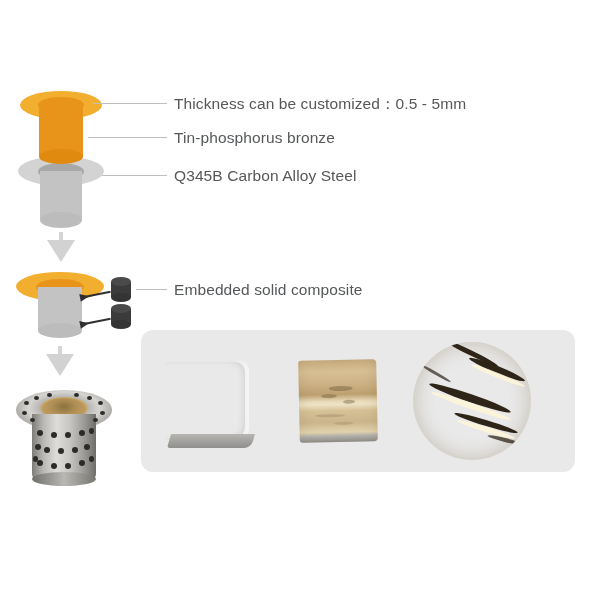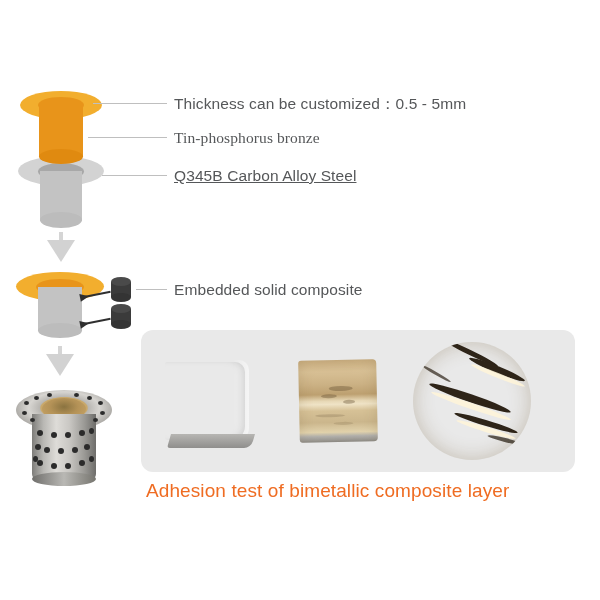--- a/index.html
+++ b/index.html
@@ -191,22 +191,22 @@
     <div class="ellipse" style="left:20px; top:83px; width:82px; height:28px; background:#f2ae2e;"></div>
     <div class="ellipse" style="left:38px; top:89px; width:46px; height:16px; background:#e8941a;"></div>
     <div class="rect" style="left:39px; top:97px; width:44px; height:52px; background:#e8941a;"></div>
     <div class="ellipse" style="left:39px; top:141px; width:44px; height:15px; background:#e08a10;"></div>
 
     <div class="leader" style="left:93px; top:95px; width:74px;"></div>
     <div class="leader" style="left:88px; top:129px; width:79px;"></div>
     <div class="leader" style="left:102px; top:167px; width:65px;"></div>
 
     <div class="label" style="left:174px; top:88px;">Thickness can be customized：0.5 - 5mm</div>
-    <div class="label" style="left:174px; top:122px;font-family:Liberation Serif, serif;">Tin-phosphorus bronze</div>
-    <div class="label" style="left:174px; top:160px;text-decoration:underline;">Q345B Carbon Alloy Steel</div>
+    <div class="label" style="left:174px; top:122px;">Tin-phosphorus bronze</div>
+    <div class="label" style="left:174px; top:160px;">Q345B Carbon Alloy Steel</div>
   </div>
 
   <div>
     <div class="arrow-stem" style="left:59px; top:224px; width:4px; height:26px;"></div>
     <div class="arrow-head" style="left:47px; top:232px;"></div>
   </div>
 
   <div>
     <div class="ellipse" style="left:16px; top:264px; width:88px; height:29px; background:#f2ae2e;"></div>
     <div class="ellipse" style="left:36px; top:271px; width:48px; height:16px; background:#e8941a;"></div>
@@ -297,15 +297,14 @@
       <div class="crack-hi" style="left:56px; top:31px; width:58px; height:5px; transform:rotate(22deg);"></div>
       <div class="crack" style="left:14px; top:52px; width:86px; height:8px;  transform:rotate(19deg);"></div>
       <div class="crack-hi" style="left:16px; top:61px; width:84px; height:6px; transform:rotate(19deg);"></div>
       <div class="crack" style="left:40px; top:78px; width:66px; height:6px;  transform:rotate(17deg);"></div>
       <div class="crack-hi" style="left:42px; top:85px; width:62px; height:5px; transform:rotate(17deg);"></div>
       <div class="crack" style="left:6px;  top:30px; width:34px; height:3px;  transform:rotate(30deg); opacity:.7;"></div>
       <div class="crack" style="left:74px; top:96px; width:36px; height:4px;  transform:rotate(14deg); opacity:.75;"></div>
     </div>
   </div>
 
-  <div class="caption" style="left:146px; top:472px;">Adhesion test of bimetallic composite layer</div>
 
 </div>
 
 </body></html>

